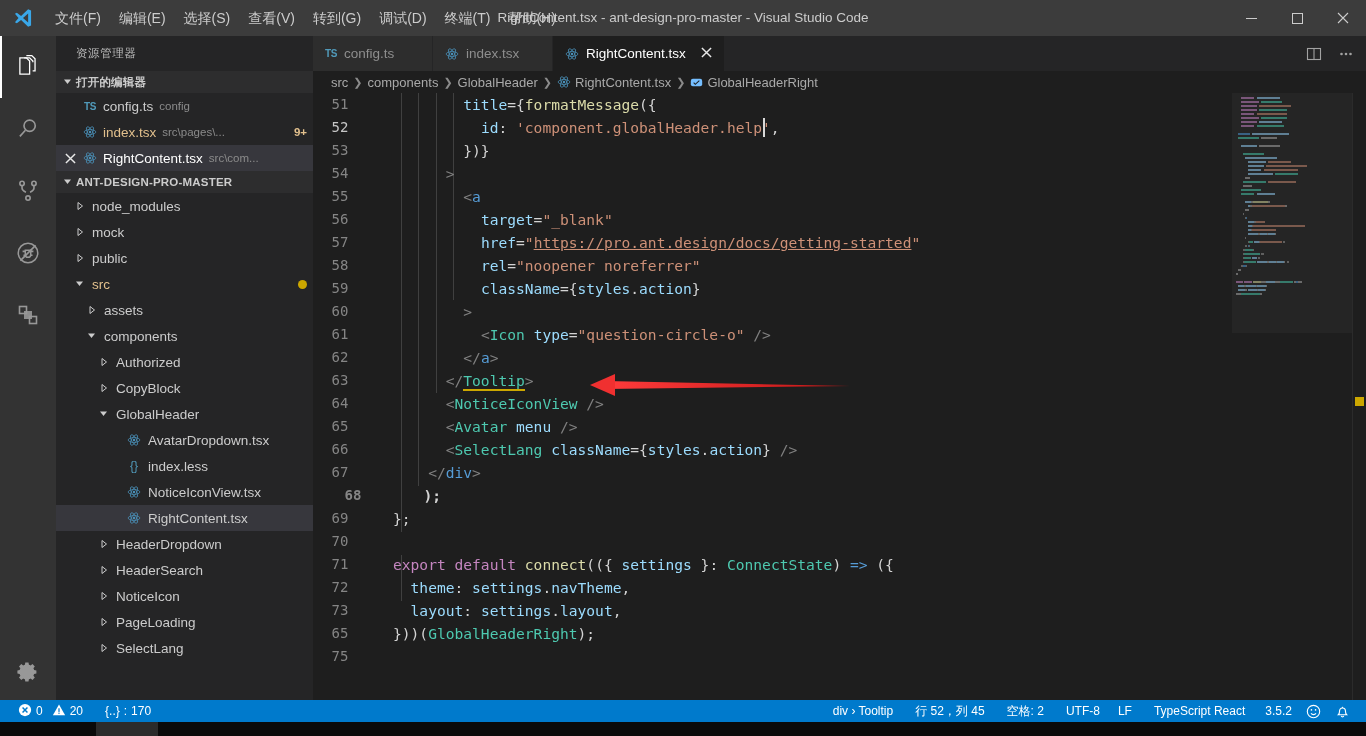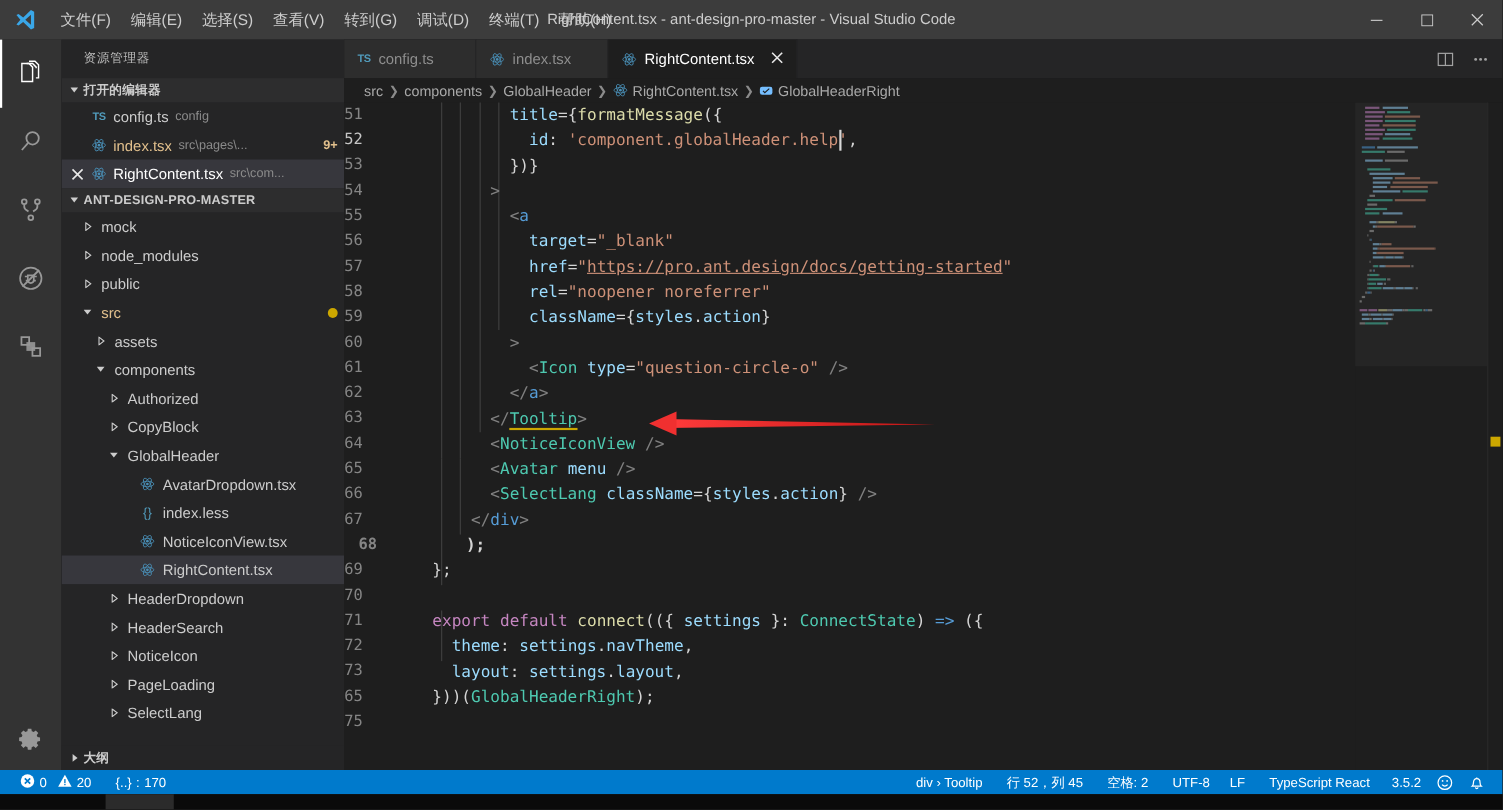--- a/index.html
+++ b/index.html
@@ -105,21 +105,21 @@
   .bc-item{ display:flex; align-items:center; gap:4px; }
 
   .codearea{ position:relative; height:607px; background:#1e1e1e; overflow:hidden; }
   .code-scroll{ position:absolute; inset:0; }
   .line{
     position:relative; height:23px; line-height:23px;
     font-family:"DejaVu Sans Mono","Liberation Mono",monospace; font-size:14.6px;
     white-space:pre; color:#d4d4d4;
   }
   .ln{
-    position:absolute; left:0; width:54px; text-align:left;
+    position:absolute; left:0; width:54px; text-align:center;
     color:#858585; font-family:"DejaVu Sans Mono","Liberation Mono",monospace; font-size:14px;
   }
   .line.current .ln{ color:#c6c6c6; }
   .ltext{ position:absolute; left:80px; }
   .fold{ position:absolute; left:60px; width:16px; text-align:center; color:#8a8a8a; font-size:12px; }
 
   
   .guides{ position:absolute; left:0; top:0; width:1053px; height:607px; pointer-events:none; }
   .guide{ position:absolute; width:1px; background:#404040; }
   .t-brk{ color:#808080; }
@@ -313,29 +313,29 @@
       <span>ANT-DESIGN-PRO-MASTER</span>
     </div>
 
     <div id="file-tree">
         <div class="row" style="padding-left: 16px;">
           <span class="twisty">
             <svg width="8" height="8" viewBox="0 0 8 8">
               <path d="M2 0.5 L6.5 4 L2 7.5 Z" fill="none" stroke="#cccccc" stroke-width="1"></path>
             </svg>
           </span>
+          <span class="fname folder-name" style="margin-left: 4px;">node_modules</span>
+        </div>
+        <div class="row" style="padding-left: 16px;">
+          <span class="twisty">
+            <svg width="8" height="8" viewBox="0 0 8 8">
+              <path d="M2 0.5 L6.5 4 L2 7.5 Z" fill="none" stroke="#cccccc" stroke-width="1"></path>
+            </svg>
+          </span>
           <span class="fname folder-name" style="margin-left: 4px;">mock</span>
-        </div>
-        <div class="row" style="padding-left: 16px;">
-          <span class="twisty">
-            <svg width="8" height="8" viewBox="0 0 8 8">
-              <path d="M2 0.5 L6.5 4 L2 7.5 Z" fill="none" stroke="#cccccc" stroke-width="1"></path>
-            </svg>
-          </span>
-          <span class="fname folder-name" style="margin-left: 4px;">node_modules</span>
         </div>
         <div class="row" style="padding-left: 16px;">
           <span class="twisty">
             <svg width="8" height="8" viewBox="0 0 8 8">
               <path d="M2 0.5 L6.5 4 L2 7.5 Z" fill="none" stroke="#cccccc" stroke-width="1"></path>
             </svg>
           </span>
           <span class="fname folder-name" style="margin-left: 4px;">public</span>
         </div>
         <div class="row" style="padding-left: 16px;">
@@ -465,28 +465,20 @@
         <div class="row" style="padding-left: 40px;">
           <span class="twisty">
             <svg width="8" height="8" viewBox="0 0 8 8">
               <path d="M2 0.5 L6.5 4 L2 7.5 Z" fill="none" stroke="#cccccc" stroke-width="1"></path>
             </svg>
           </span>
           <span class="fname folder-name" style="margin-left: 4px;">SelectLang</span>
         </div>
       </div>
 
-    <div class="sb-outline">
-      <span class="twisty">
-        <svg width="8" height="8" viewBox="0 0 8 8">
-            <path d="M2 0.5 L6.5 4 L2 7.5 Z" fill="#cccccc"></path>
-          </svg>
-      </span>
-      <span>大纲</span>
-    </div>
   </div>
 
   <div class="editor">
 
     <div class="tabsbar">
       <div id="tabs-container" style="display:flex;">
           <div class="tab">
             <span style="display: inline-flex;">
               <span class="ts-badge">TS</span>
             </span>

